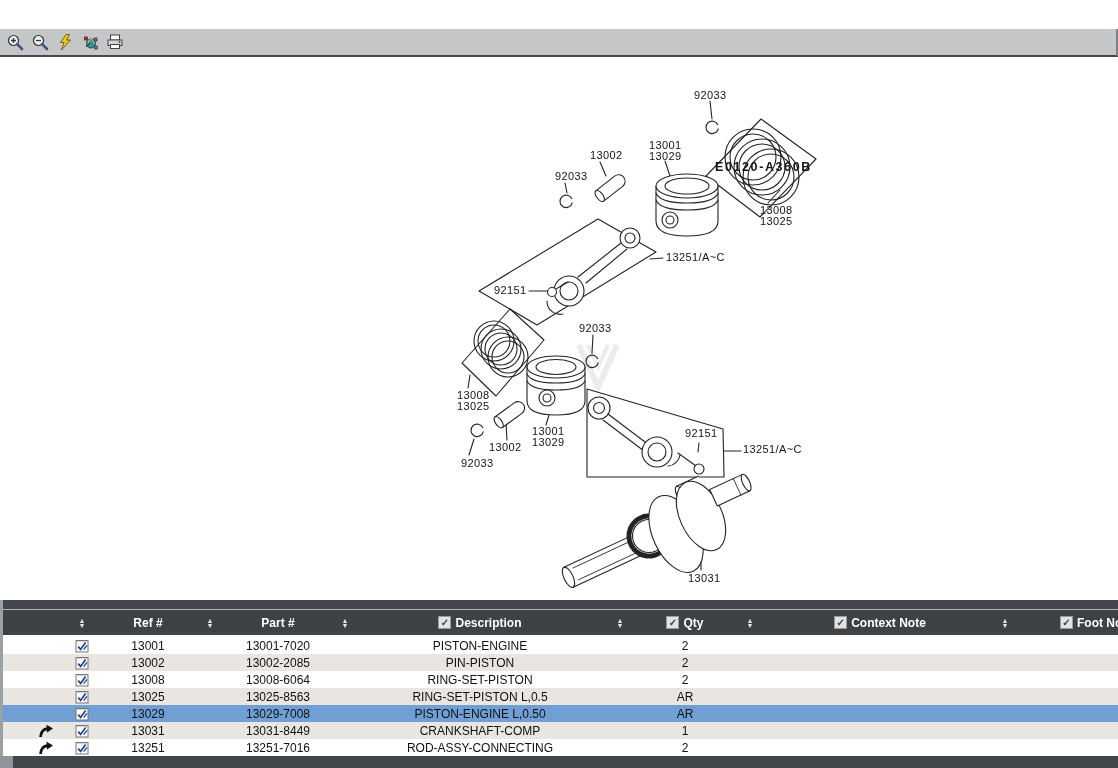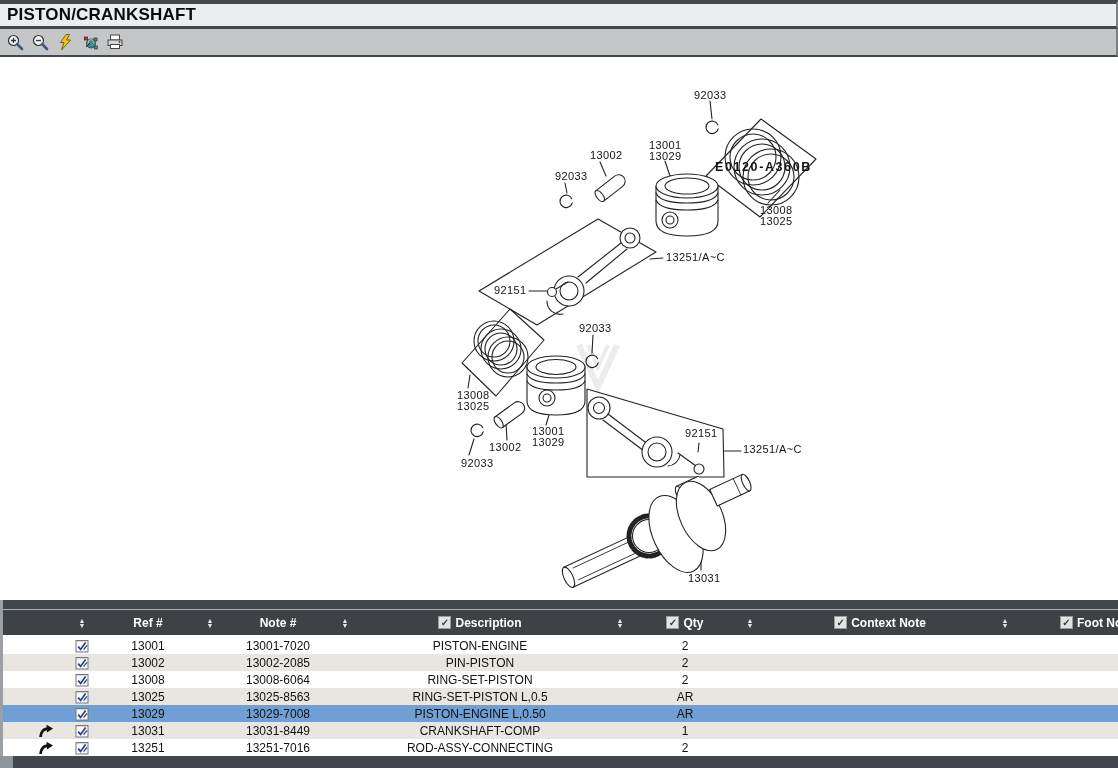--- a/index.html
+++ b/index.html
@@ -53,23 +53,20 @@
   .cell{text-align:center;overflow:hidden;white-space:nowrap;display:flex;align-items:center;justify-content:center;}
   .cell.link{justify-content:flex-end;padding-right:8px;}
   .tfoot{height:12px;background:#43474b;position:relative;}
   .tfoot .corner{position:absolute;left:-3px;top:0;width:13px;height:12px;background:#8e9499;}
 </style>
 </head>
 <body>
 
 <div class="app">
 
-  <div class="titlebar">
-    <span class="title">PISTON/CRANKSHAFT</span>
-  </div>
 
   <div class="toolbar">
     <span class="tbtn">
       <svg width="17" height="17" viewBox="0 0 17 17">
         <circle cx="6.5" cy="6.5" r="5" fill="#eef3f9" stroke="#333" stroke-width="1.2"></circle>
         <path d="M4,6.5 H9 M6.5,4 V9" stroke="#333" stroke-width="1.3"></path>
         <path d="M10.2,10.2 L15,15" stroke="#44557c" stroke-width="2.6" stroke-linecap="round"></path>
       </svg>
     </span>
     <span class="tbtn">
@@ -256,21 +253,21 @@
             <span>▼</span>
           </span>
         </div>
       <div class="hcell">Ref #</div>
       <div class="hcell">
           <span class="sort">
             <span>▲</span>
             <span>▼</span>
           </span>
         </div>
-      <div class="hcell">Note #</div>
+      <div class="hcell">Part #</div>
       <div class="hcell">
           <span class="sort">
             <span>▲</span>
             <span>▼</span>
           </span>
         </div>
       <div class="hcell">
         <span class="cb">✓</span>
         <span>Description</span>
       </div>

